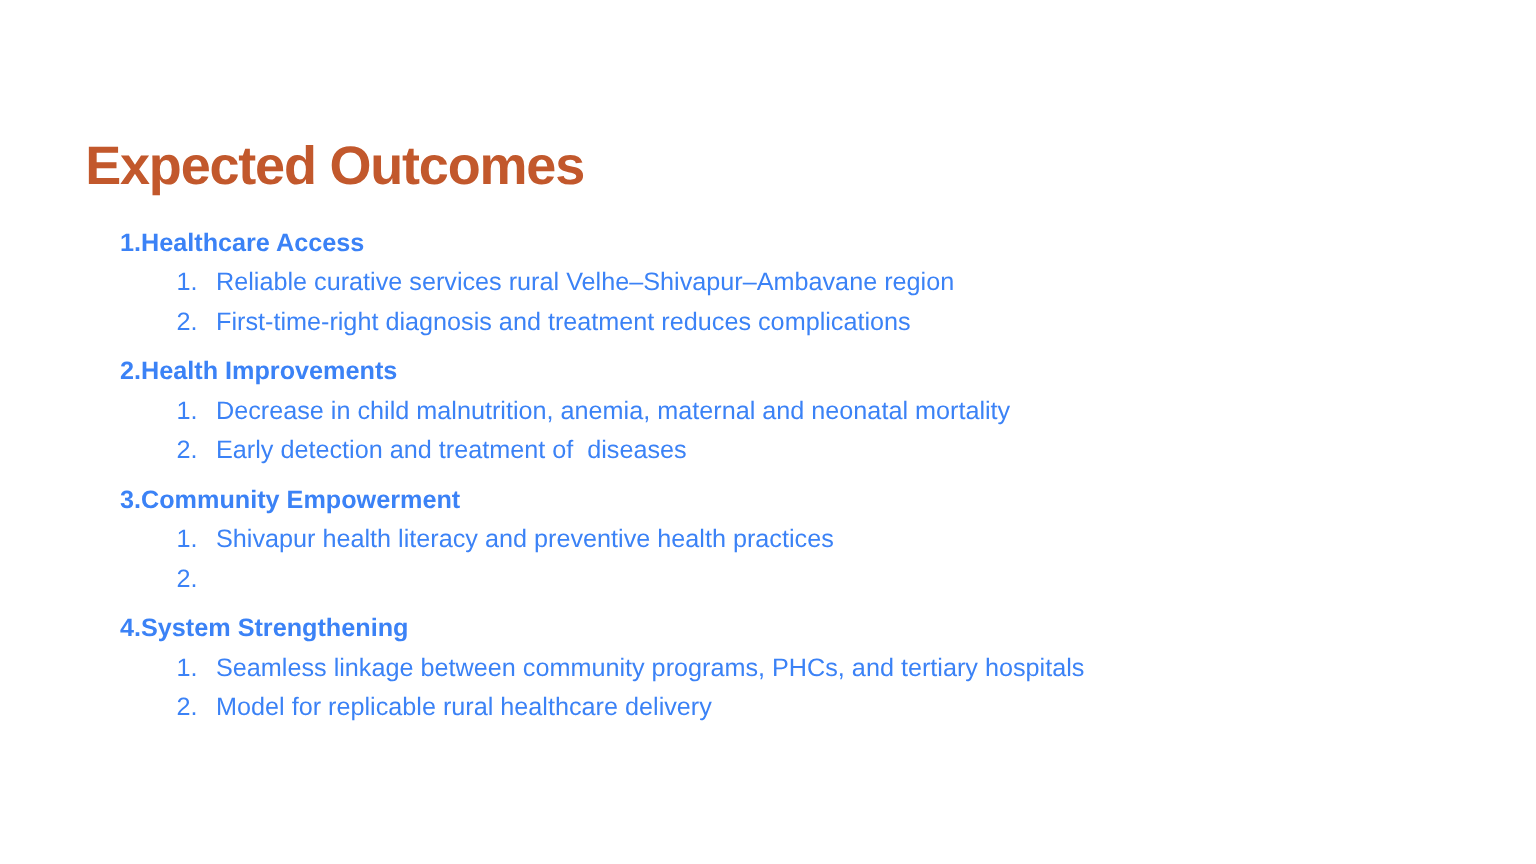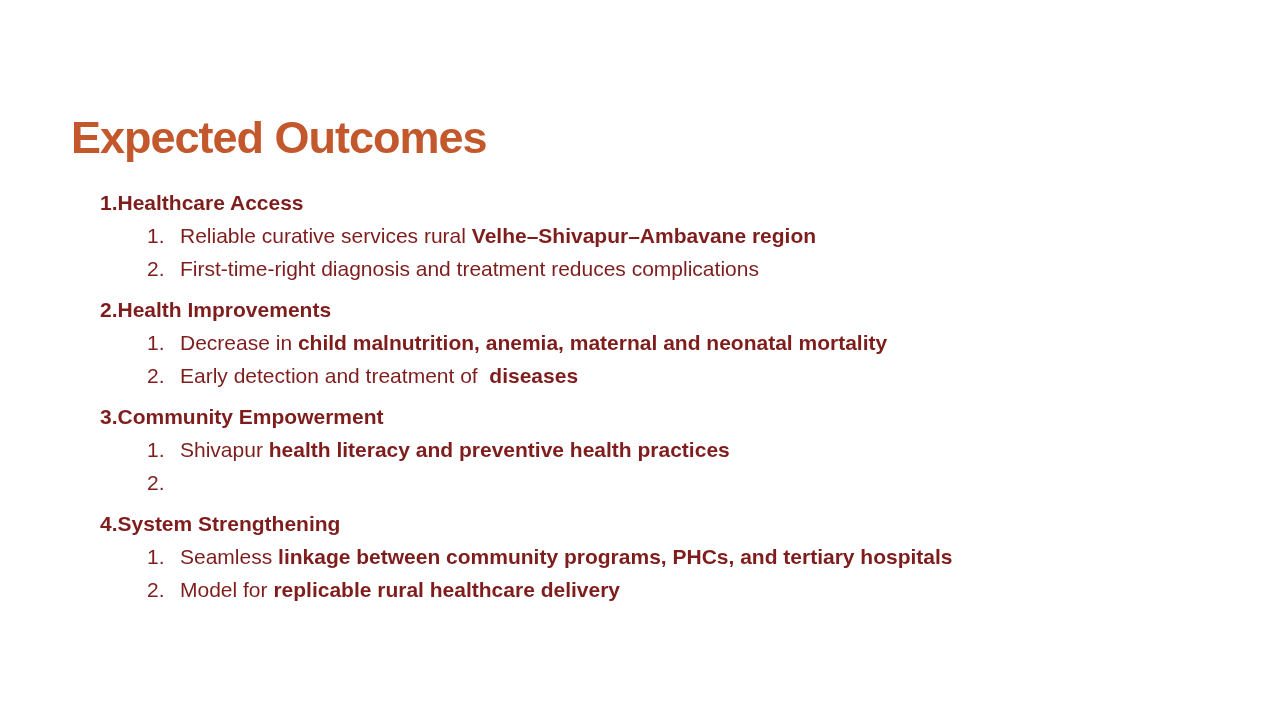--- a/index.html
+++ b/index.html
@@ -46,30 +46,30 @@
     padding-left: 47px;
     font-size: 21px;
     line-height: 33px;
   }
   .sub-item .item-num {
     flex: 0 0 33px;
     width: 33px;
   }
   .sub-item .item-text { white-space: pre-wrap; }
   .run { white-space: pre-wrap; }
-  .run.bold { font-weight: 700; }
+  .run.bold { font-weight: 400; }
 </style>
 </head>
 <body>
 
 <div class="slide" style="background: rgb(255, 255, 255);">
 
   <h1 class="slide-title" style="color: rgb(194, 88, 44);">Expected Outcomes</h1>
 
-  <div class="content" style="color: #7f1d1d;">
+  <div class="content" style="color: #3b82f6;">
 
     <div class="section">
       <div class="section-heading"><span class="num">1.</span><span>Healthcare Access</span></div>
       <div class="sub-item">
         <span class="item-num">1.</span>
         <span class="item-text"><span class="run">Reliable curative services rural </span><span class="run bold">Velhe–Shivapur–Ambavane region</span></span>
       </div>
       <div class="sub-item">
         <span class="item-num">2.</span>
         <span class="item-text"><span class="run">First-time-right diagnosis and treatment reduces complications</span><span class="run bold"></span></span>

